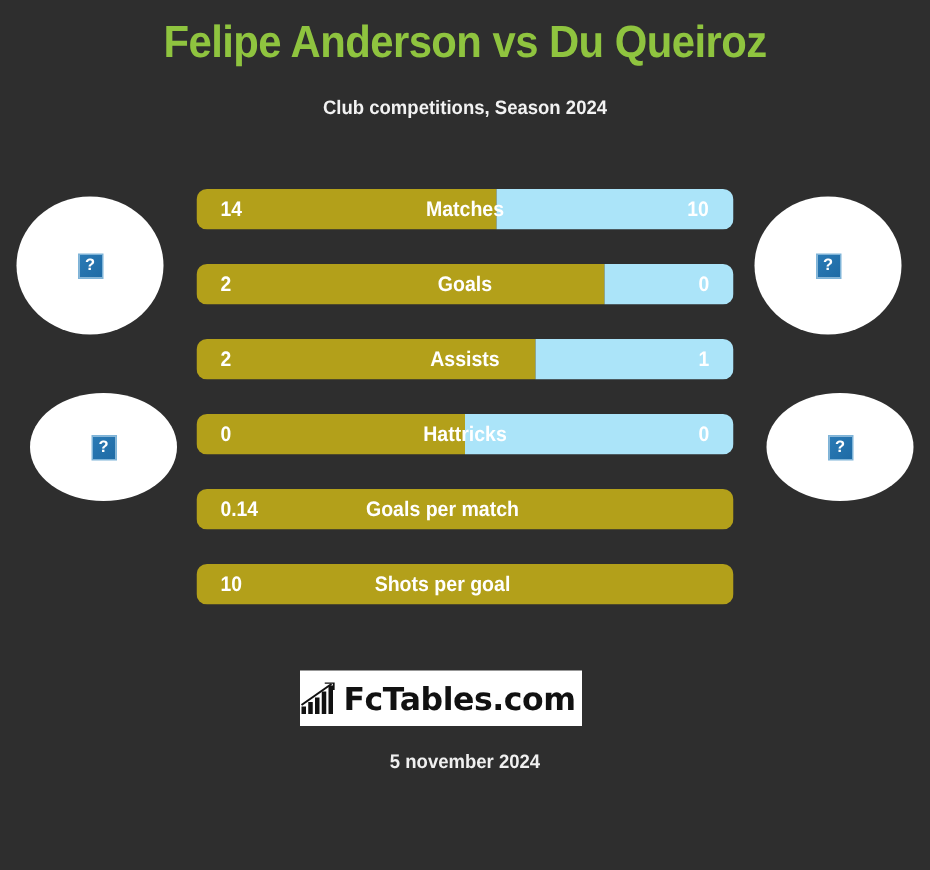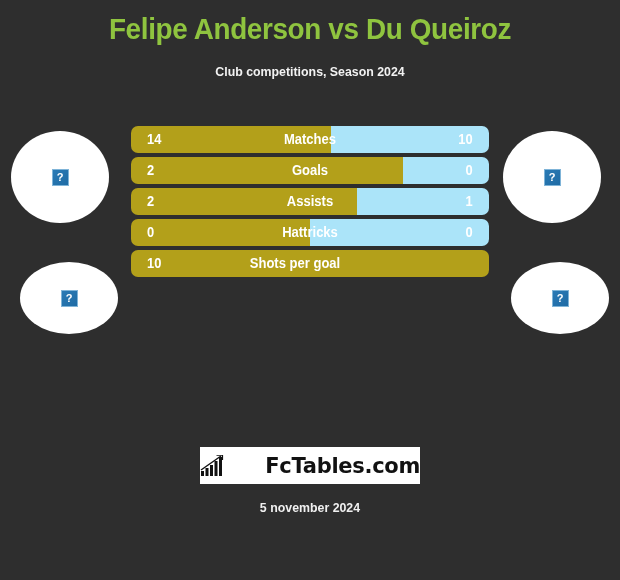--- a/index.html
+++ b/index.html
@@ -85,21 +85,21 @@
   
   .bars {
     position: absolute;
     left: 131px;
     top: 126px;
     width: 358px;
   }
   .bar-row {
     position: relative;
     height: 27px;
-    margin-bottom: 4px;
+    margin-bottom: 23px;
     border-radius: 7px;
     overflow: hidden;
     padding-left: 44px;
   }
   .bar-left {
     position: absolute;
     left: 0; top: 0; bottom: 0;
     background: #b3a01a;
   }
   .bar-right {
@@ -138,26 +138,26 @@
     transform: scaleX(0.93);
     white-space: nowrap;
   }
   .bar-label.shift-left { left: -30px; }
 
   
   .logo {
     position: absolute;
     left: 200px;
     top: 447px;
-    width: 220px;
+    width: 188px;
     height: 37px;
     background: #ffffff;
     display: flex;
     align-items: center;
-    justify-content: space-between;
+    justify-content: flex-start;
     gap: 5px;
   }
   .logo-icon {
     width: 24px;
     height: 22px;
     display: block;
   }
   .logo-text {
     color: #111111;
     font-size: 21px;
@@ -236,20 +236,25 @@
     </div>
 
     <div class="bar-row">
       <div class="bar-left" style="width: 50%;"></div>
       <div class="bar-right" style="width: 50%;"></div>
       <div class="val val-left">0</div>
       <div class="bar-label">Hattricks</div>
       <div class="val val-right">0</div>
     </div>
 
+    <div class="bar-row">
+      <div class="bar-full"></div>
+      <div class="val val-left">0.14</div>
+      <div class="bar-label shift-left">Goals per match</div>
+    </div>
 
     <div class="bar-row">
       <div class="bar-full"></div>
       <div class="val val-left">10</div>
       <div class="bar-label shift-left">Shots per goal</div>
     </div>
 
 
   </div>
 

